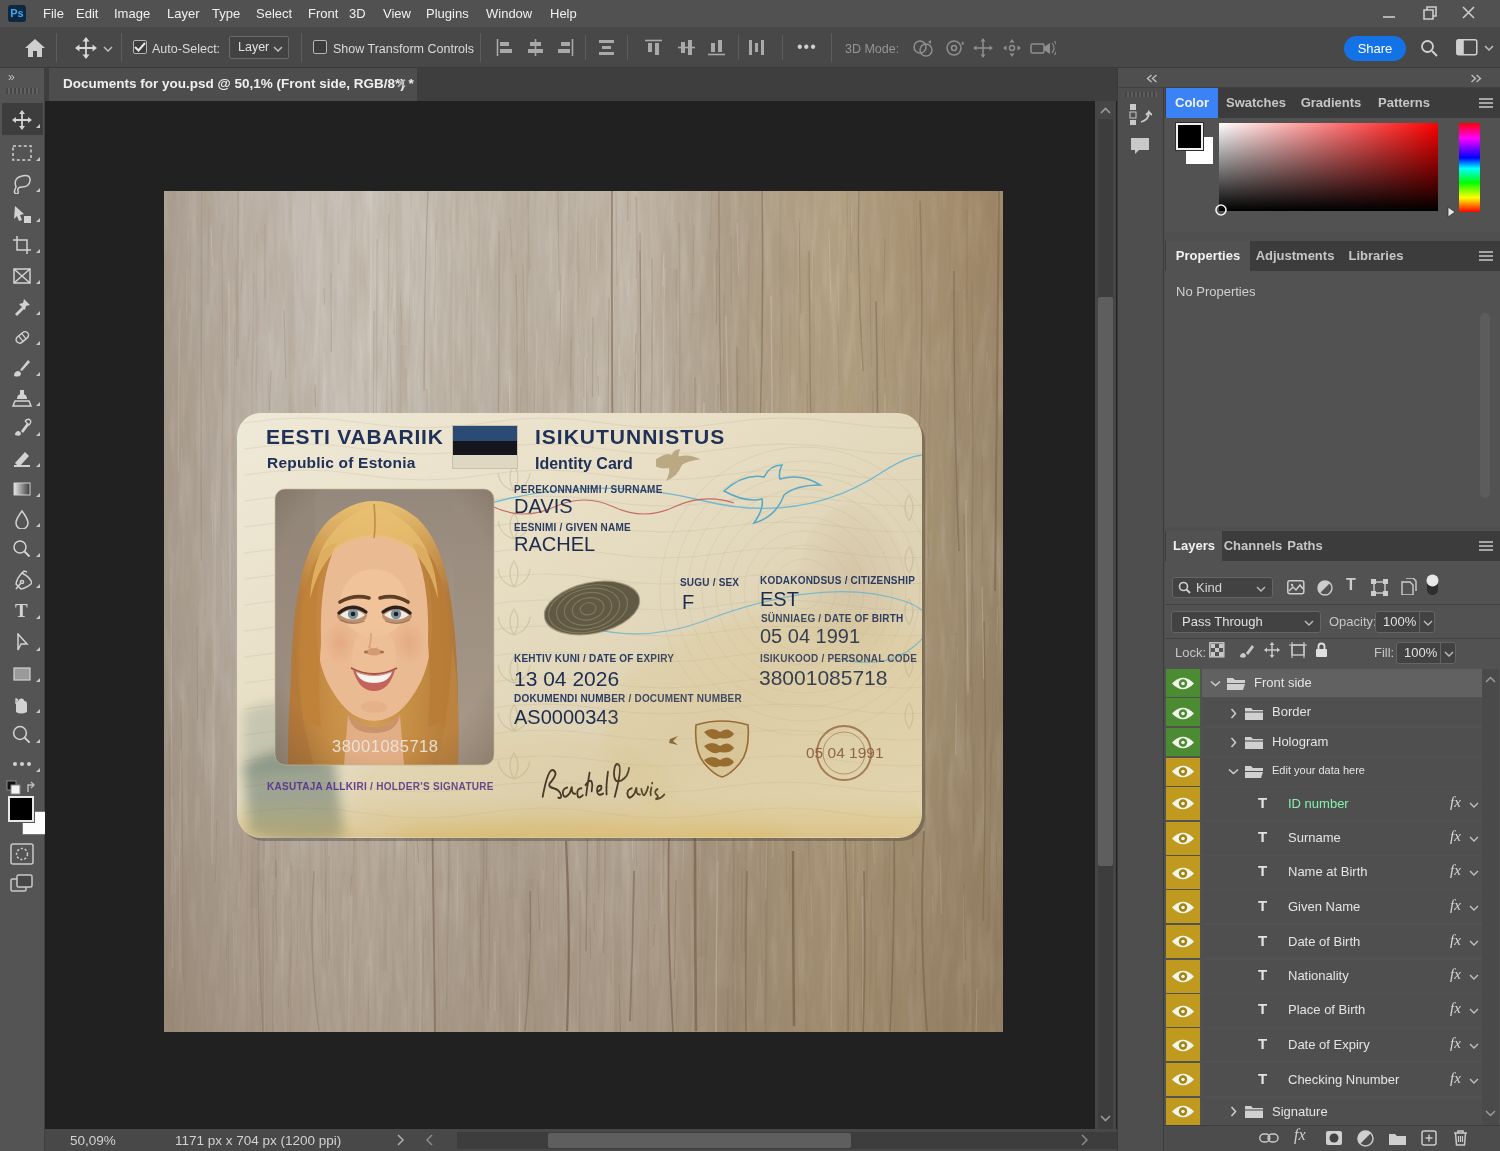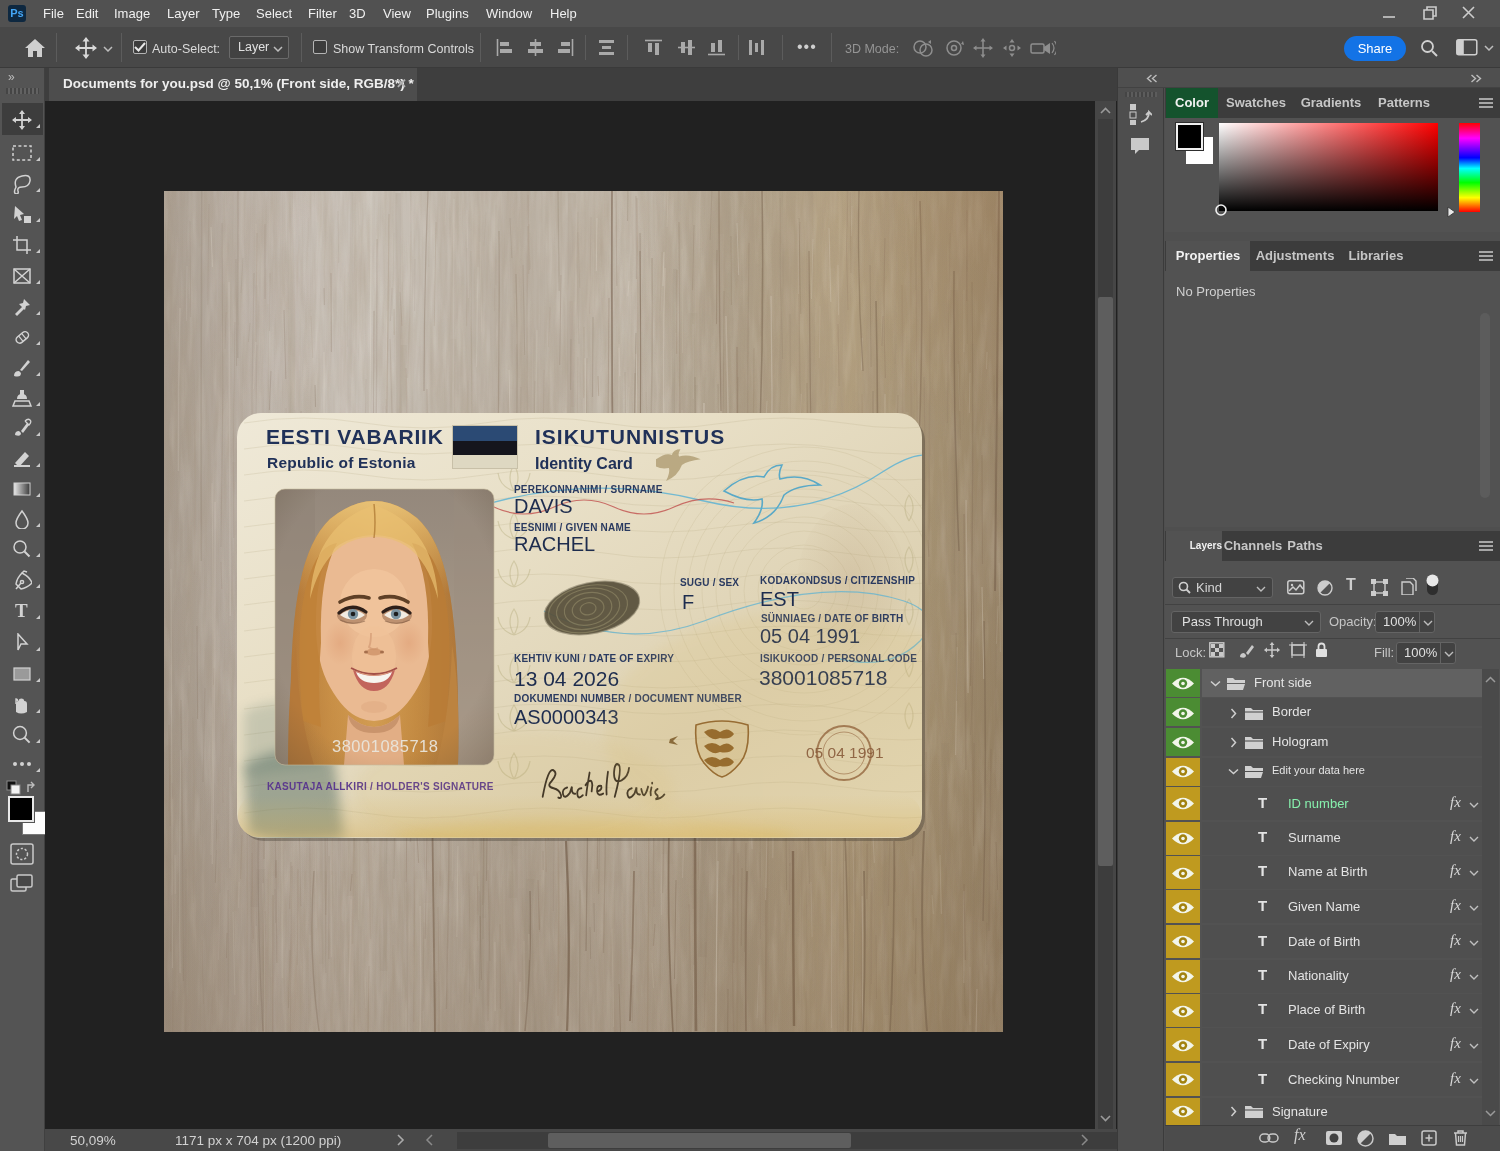--- a/index.html
+++ b/index.html
@@ -7,21 +7,21 @@
 </style></head><body>
 
 <div class="abs" style="left:0;top:0;width:1500px;height:27px;background:#515151;color:#f0f0f0;font-size:13px">
 <div class="abs" style="left:8px;top:5px;width:18px;height:17px;background:#0e2840;border-radius:3px;color:#43a5f5;font-size:11px;font-weight:bold;text-align:center;line-height:17px">Ps</div>
 <span class="abs" style="left:43px;top:6px">File</span>
     <span class="abs" style="left:76px;top:6px">Edit</span>
     <span class="abs" style="left:114px;top:6px">Image</span>
     <span class="abs" style="left:167px;top:6px">Layer</span>
     <span class="abs" style="left:212px;top:6px">Type</span>
     <span class="abs" style="left:256px;top:6px">Select</span>
-    <span class="abs" style="left:308px;top:6px">Filter</span>
+    <span class="abs" style="left:308px;top:6px">Front</span>
     <span class="abs" style="left:349px;top:6px">3D</span>
     <span class="abs" style="left:383px;top:6px">View</span>
     <span class="abs" style="left:426px;top:6px">Plugins</span>
     <span class="abs" style="left:486px;top:6px">Window</span>
     <span class="abs" style="left:550px;top:6px">Help</span>
 <svg class="abs" style="left:1383px;top:6px" width="95" height="14" viewBox="0 0 95 14">
       <g stroke="#cccccc" stroke-width="1.6" fill="none">
 <path d="M0 11 h 12"></path>
 <path d="M41 4 h 9 v 9 h -9 z M44 4 v -3 h 9 v 9 h -3"></path>
 <path d="M80 1 l 11 11 M91 1 l -11 11"></path>
@@ -1319,21 +1319,21 @@
         <rect x="2" y="2" width="6" height="6"></rect>
         <rect x="2" y="10" width="6" height="6" fill="none" stroke="#c9c9c9"></rect>
         <rect x="2" y="18" width="6" height="5"></rect>
         <path d="M13 20 q 8 -2 8 -10 l 3 3 m -3 -3 l -3 3" stroke="#c9c9c9" stroke-width="1.8" fill="none"></path>
       </g>
     </svg>
     <svg width="22" height="19" viewBox="0 0 22 19" style="position:absolute;left:11px;top:68px">
       <path d="M2 2 h18 v12 h-10 l-4 4 v-4 h-4 z" fill="#c9c9c9"></path>
     </svg>
     <div class="abs" style="left:47px;top:20px;width:336px;height:30px;background:#3c3c3c"></div>
-    <div class="abs" style="left:48px;top:20px;width:52px;height:30px;background:#14532d;color:#f2f2f2;font-size:13px;font-weight:bold;text-align:center;line-height:30px">Color</div>
+    <div class="abs" style="left:48px;top:20px;width:52px;height:30px;background:#3b82f6;color:#f2f2f2;font-size:13px;font-weight:bold;text-align:center;line-height:30px">Color</div>
     <div class="abs" style="left:101px;top:20px;width:74px;height:30px;color:#c6c6c6;font-size:13px;font-weight:bold;text-align:center;line-height:30px">Swatches</div>
     <div class="abs" style="left:176px;top:20px;width:74px;height:30px;color:#c6c6c6;font-size:13px;font-weight:bold;text-align:center;line-height:30px">Gradients</div>
     <div class="abs" style="left:251px;top:20px;width:70px;height:30px;color:#c6c6c6;font-size:13px;font-weight:bold;text-align:center;line-height:30px">Patterns</div>
     <svg width="16" height="12" viewBox="0 0 16 12" style="position:absolute;left:360px;top:29px">
       <g stroke="#c9c9c9" stroke-width="1.6">
         <path d="M1 2 h14 M1 6 h14 M1 10 h14"></path>
       </g>
     </svg>
     <div class="abs" style="left:47px;top:50px;width:336px;height:114px;background:#525252"></div>
     <div class="abs" style="left:68px;top:69px;width:27px;height:27px;background:#fff"></div>
@@ -1352,21 +1352,21 @@
     <div class="abs" style="left:222px;top:173px;width:72px;height:30px;color:#c6c6c6;font-size:13px;font-weight:bold;text-align:center;line-height:30px">Libraries</div>
     <svg width="16" height="12" viewBox="0 0 16 12" style="position:absolute;left:360px;top:182px">
       <g stroke="#c9c9c9" stroke-width="1.6">
         <path d="M1 2 h14 M1 6 h14 M1 10 h14"></path>
       </g>
     </svg>
     <div class="abs" style="left:47px;top:203px;width:336px;height:256px;background:#525252"></div>
     <div class="abs" style="left:58px;top:216px;color:#d0d0d0;font-size:13px">No Properties</div>
     <div class="abs" style="left:362px;top:245px;width:10px;height:185px;background:#5c5c5c;border-radius:5px"></div>
     <div class="abs" style="left:47px;top:463px;width:336px;height:30px;background:#3c3c3c"></div>
-    <div class="abs" style="left:48px;top:463px;width:56px;height:30px;background:#525252;color:#f2f2f2;font-size:10px;font-weight:bold;text-align:right;line-height:30px">Layers</div>
+    <div class="abs" style="left:48px;top:463px;width:56px;height:30px;background:#525252;color:#f2f2f2;font-size:13px;font-weight:bold;text-align:center;line-height:30px">Layers</div>
     <div class="abs" style="left:105px;top:463px;width:60px;height:30px;color:#c6c6c6;font-size:13px;font-weight:bold;text-align:center;line-height:30px">Channels</div>
     <div class="abs" style="left:166px;top:463px;width:42px;height:30px;color:#c6c6c6;font-size:13px;font-weight:bold;text-align:center;line-height:30px">Paths</div>
     <svg width="16" height="12" viewBox="0 0 16 12" style="position:absolute;left:360px;top:472px">
       <g stroke="#c9c9c9" stroke-width="1.6">
         <path d="M1 2 h14 M1 6 h14 M1 10 h14"></path>
       </g>
     </svg>
     <div class="abs" style="left:47px;top:493px;width:336px;height:590px;background:#525252"></div>
     <div class="abs" style="left:54px;top:509px;width:101px;height:21px;background:#424242;border:1px solid #646464;border-radius:3px"></div>
     <svg width="13" height="13" viewBox="0 0 13 13" style="position:absolute;left:60px;top:513px">

